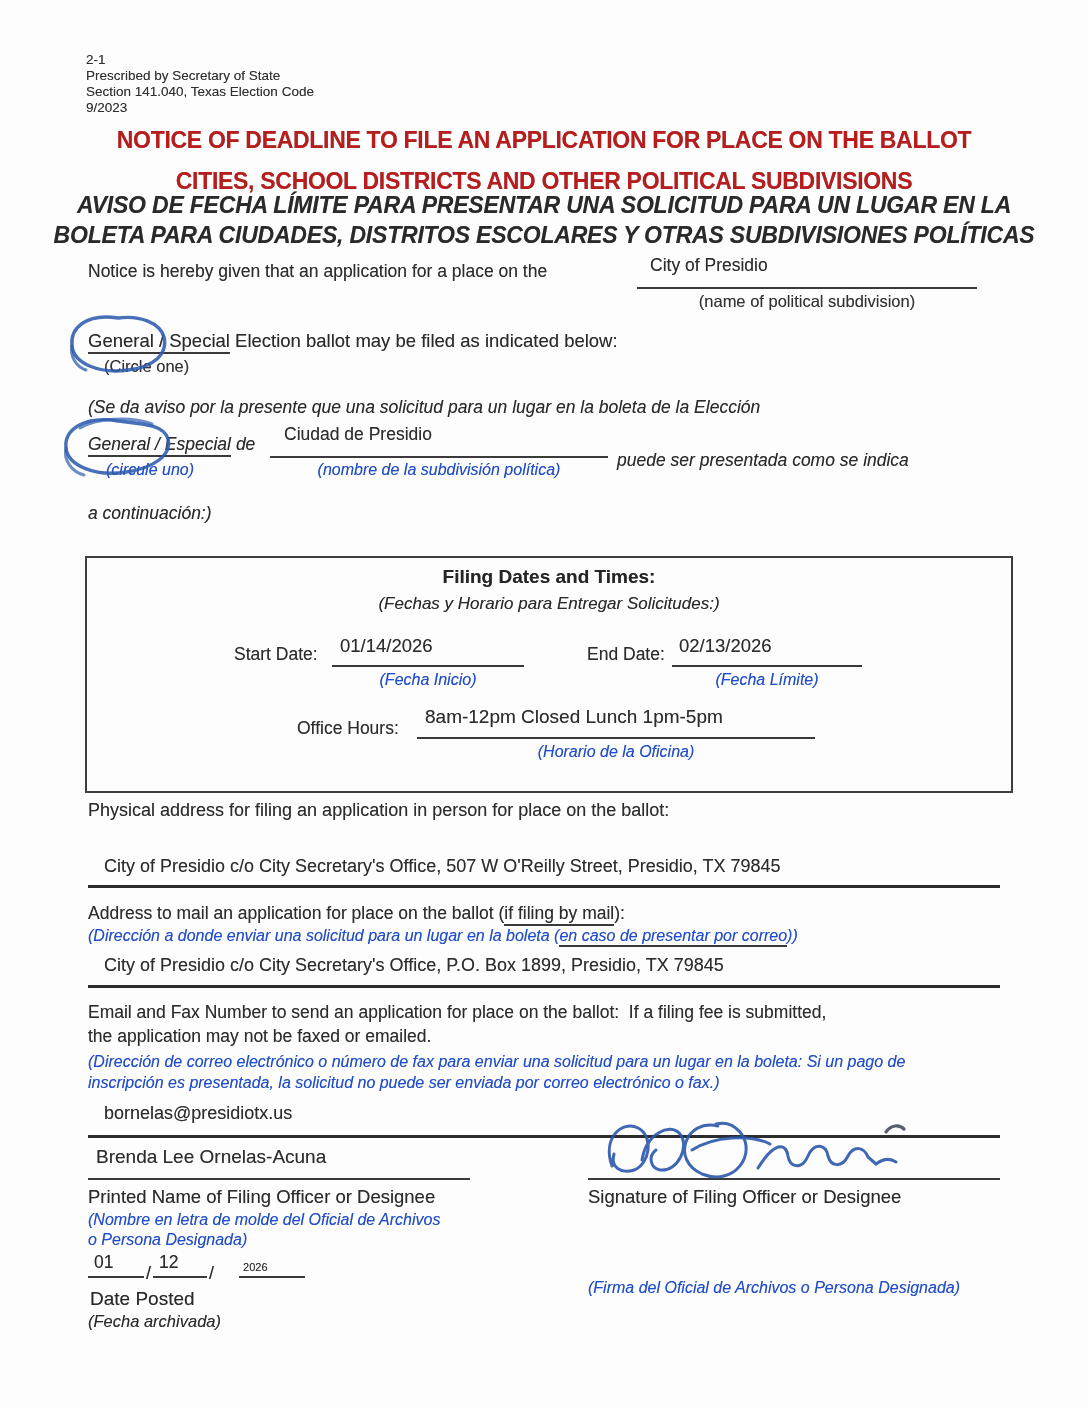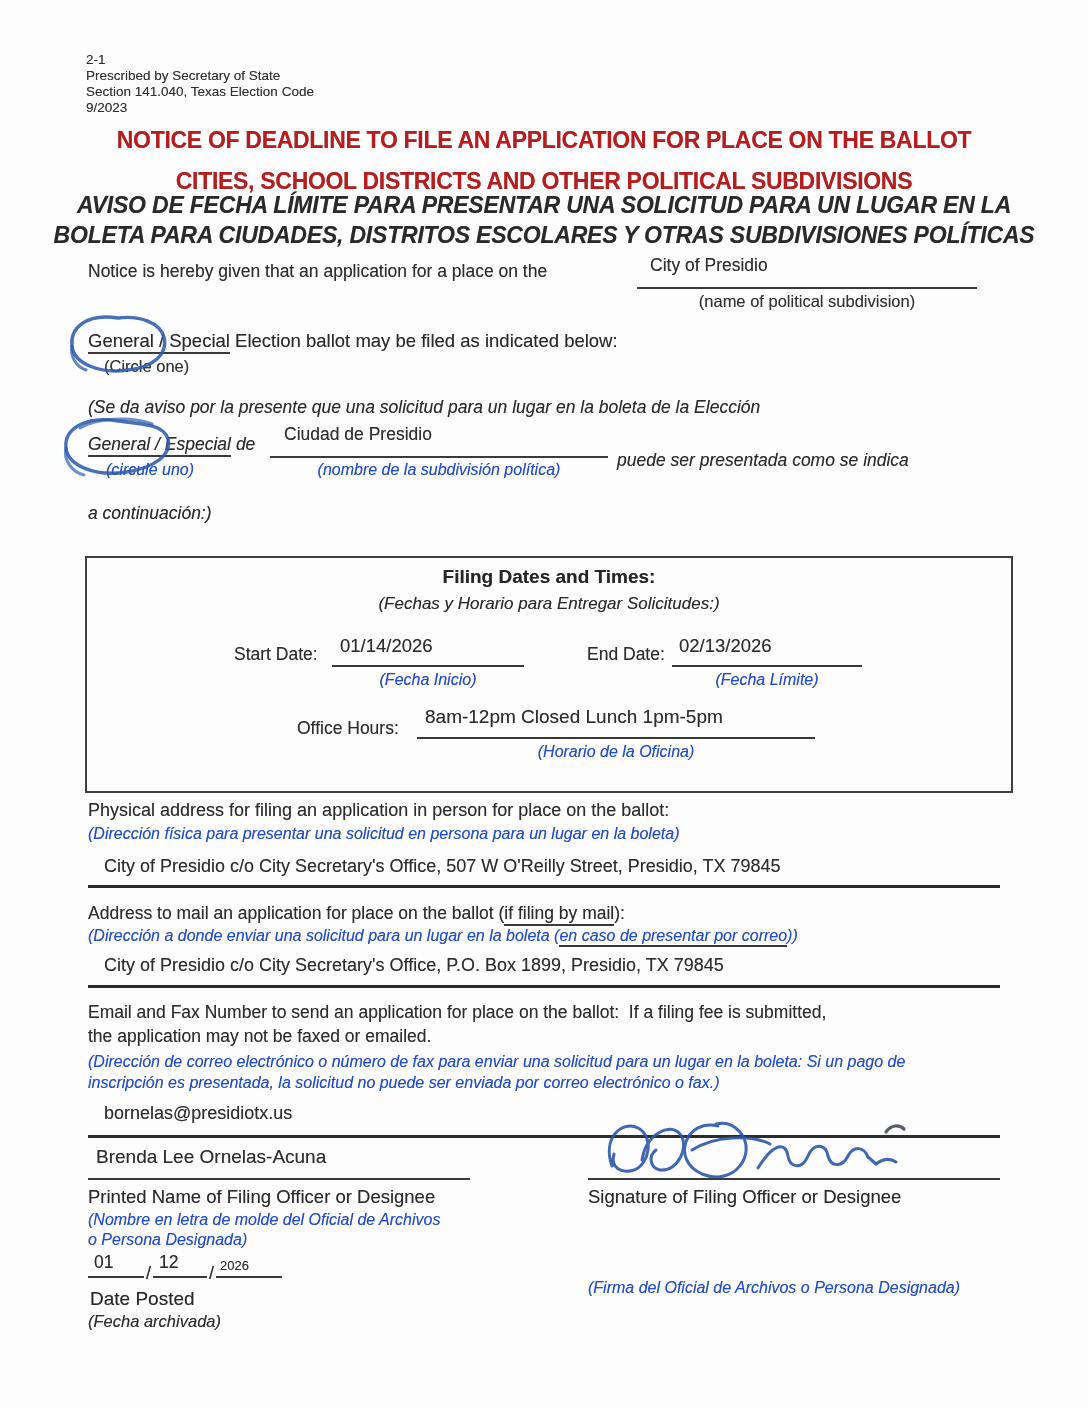--- a/index.html
+++ b/index.html
@@ -93,21 +93,20 @@
     <div class="abs fline" style="left:585px;top:107px;width:190px;"></div>
     <div class="abs it cap-sm ctr" style="left:585px;top:113px;width:190px;">(Fecha Límite)</div>
 
     <div class="abs body-md" style="left:210px;top:160px;">Office Hours:</div>
     <div class="abs val" style="left:338px;top:148px;font-size:19px;">8am-12pm Closed Lunch 1pm-5pm</div>
     <div class="abs fline" style="left:330px;top:179px;width:398px;"></div>
     <div class="abs it cap-sm ctr" style="left:330px;top:185px;width:398px;">(Horario de la Oficina)</div>
   </div>
 
   <div class="abs body-lg" style="left:88px;top:800px;">Physical address for filing an application in person for place on the ballot:</div>
-  <div class="abs it cap-sm" style="left:88px;top:825px;">(Dirección física para presentar una solicitud en persona para un lugar en la boleta)</div>
   <div class="abs val body-lg" style="left:104px;top:856px;">City of Presidio c/o City Secretary's Office, 507 W O'Reilly Street, Presidio, TX 79845</div>
   <div class="abs rule" style="left:88px;top:885px;width:912px;"></div>
 
   <div class="abs body-md" style="left:88px;top:903px;"><span>Address to mail an application for place on the ballot (</span><span class="uline">if filing by mail</span><span>):</span></div>
   <div class="abs it cap-sm" style="left:88px;top:927px;"><span>(Dirección a donde enviar una solicitud para un lugar en la boleta (</span><span class="uline">en caso de presentar por correo</span><span>))</span></div>
   <div class="abs val body-lg" style="left:104px;top:955px;">City of Presidio c/o City Secretary's Office, P.O. Box 1899, Presidio, TX 79845</div>
   <div class="abs rule" style="left:88px;top:985px;width:912px;"></div>
 
   <div class="abs body-md" style="left:88px;top:1002px;width:910px;white-space:pre-wrap;">Email and Fax Number to send an application for place on the ballot:  If a filing fee is submitted,</div>
   <div class="abs body-md" style="left:88px;top:1026px;width:910px;">the application may not be faxed or emailed.</div>
@@ -134,18 +133,18 @@
       <path d="M160,54 C176,28 188,28 190,42 C192,54 204,56 210,42 C216,28 228,30 230,42 C233,53 244,54 250,42 C256,31 266,33 270,43 L278,50 C286,44 292,44 298,48"></path>
     </g>
     <path d="M288,18 C293,11 301,10 306,15" fill="none" stroke="#3c4252" stroke-width="3.2" stroke-linecap="round" opacity="0.85"></path>
   </svg>
 
   <div class="abs" style="left:88px;top:1252px;display:flex;align-items:flex-end;">
     <span style="display:inline-block;width:50px;border-bottom:2.5px solid #3a3a3a;padding:0 0 3px 6px;font-size:17.5px;">01</span>
     <span class="slash" style="margin:0 2px -6px 2px;">/</span>
     <span style="display:inline-block;width:48px;border-bottom:2.5px solid #3a3a3a;padding:0 0 3px 6px;font-size:17.5px;">12</span>
     <span class="slash" style="margin:0 2px -6px 2px;">/</span>
-    <span style="display:inline-block;width:62px;border-bottom:2.5px solid #3a3a3a;padding:0 0 3px 4px;font-size:13px;">2026</span>
+    <span style="display:inline-block;width:62px;border-bottom:2.5px solid #3a3a3a;padding:0 0 3px 4px;font-size:11px;margin-left:23px;">2026</span>
   </div>
   <div class="abs" style="left:90px;top:1288px;font-size:19px;color:#282828;">Date Posted</div>
   <div class="abs it" style="left:88px;top:1312px;font-size:16.5px;">(Fecha archivada)</div>
 
 </div>
 
 </body></html>

